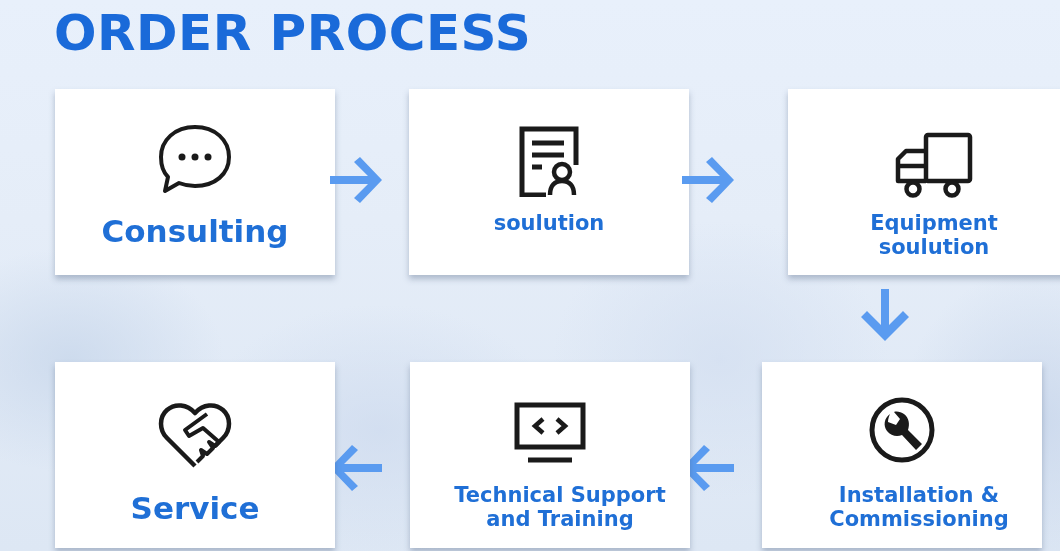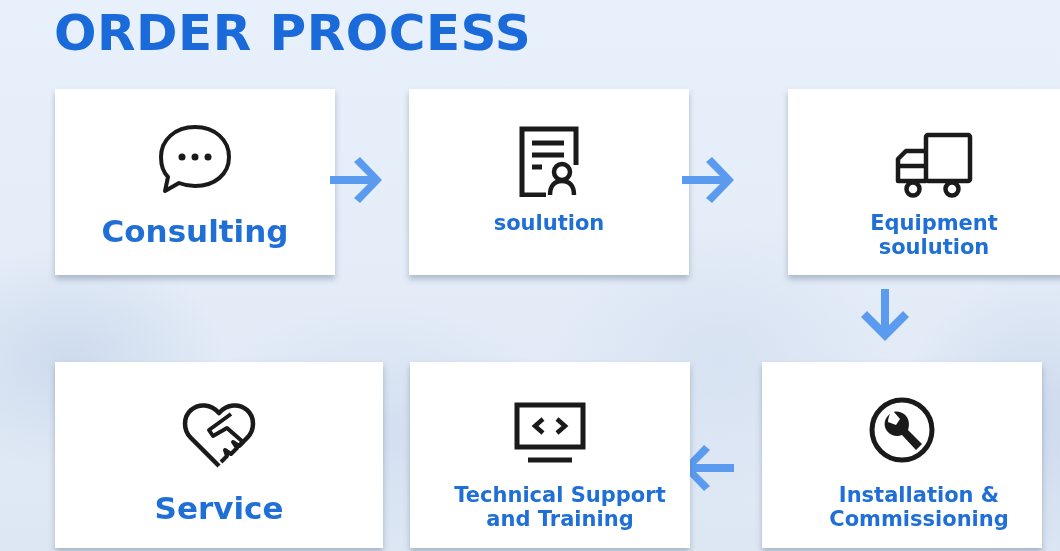--- a/index.html
+++ b/index.html
@@ -111,19 +111,19 @@
   <div class="label" style="top:121px; font-size:21px;padding-left:20px;">
     <div>Technical Support</div>
     <div>and Training</div>
   </div>
 </div>
 
 <svg class="arrow" style="left:328px; top:445px;" width="56" height="46" viewBox="0 0 56 46">
   <path d="M54 19 L16 19 L30 5 L24 0 L2 23 L24 46 L30 41 L16 27 L54 27 Z" fill="#5a9bf0"></path>
 </svg>
 
-<div class="card" style="left:55px; top:362px;padding-left:48px;">
+<div class="card" style="left:55px; top:362px;">
   <svg class="icon" style="top:38px;" width="76" height="70" viewBox="0 0 76 70">
     <path d="M38 66 L10 38 C2 30 2 17 10 10 C18 3 30 4 38 13 C46 4 58 3 66 10 C74 17 74 30 66 38 L58 46" fill="none" stroke="#1a1a1a" stroke-width="4.5" stroke-linejoin="round"></path>
     <path d="M50 14 L28 30 L32 36 L46 28 L62 42 L58 46 L52 42 L56 48 L50 54 L44 50 L46 56 L40 62" fill="none" stroke="#1a1a1a" stroke-width="4" stroke-linejoin="round"></path>
   </svg>
   <div class="label" style="top:128px; font-size:31px; line-height:36px;">Service</div>
 </div>
 
 </body></html>

